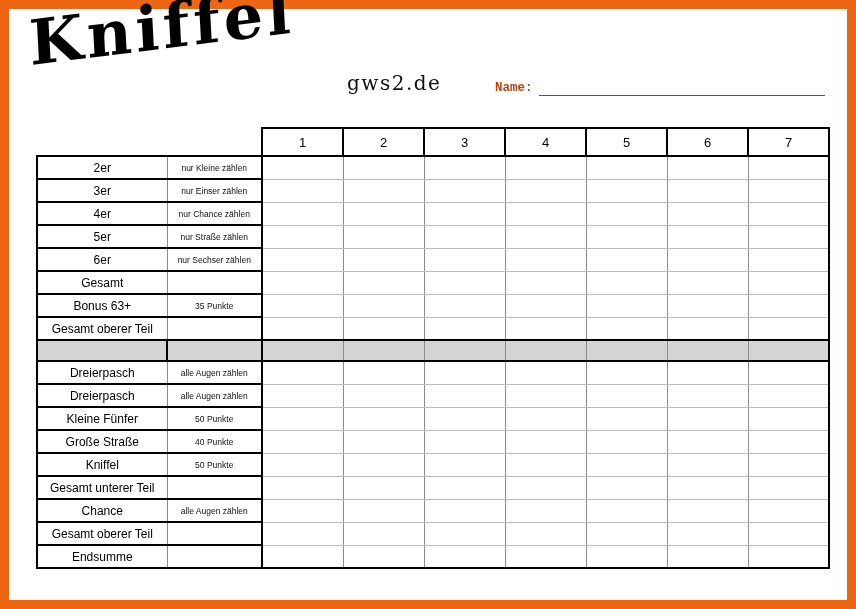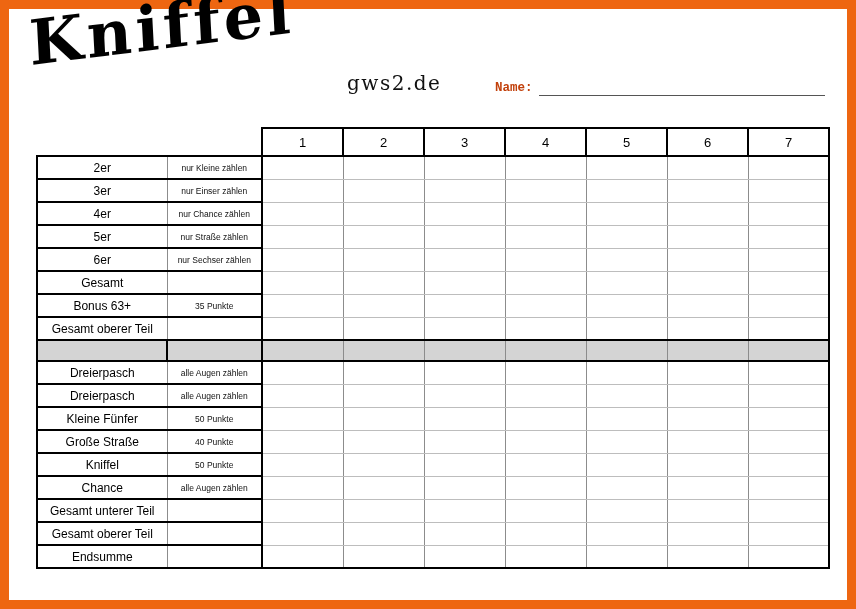--- a/index.html
+++ b/index.html
@@ -371,33 +371,33 @@
             <td class="cat-desc">50 Punkte</td>
             <td class="score-cell col-first"></td>
             <td class="score-cell"></td>
             <td class="score-cell"></td>
             <td class="score-cell"></td>
             <td class="score-cell"></td>
             <td class="score-cell"></td>
             <td class="score-cell col-last"></td>
           </tr>
           <tr>
+            <td class="cat-label">Gesamt unterer Teil</td>
+            <td class="cat-desc"></td>
+            <td class="score-cell col-first"></td>
+            <td class="score-cell"></td>
+            <td class="score-cell"></td>
+            <td class="score-cell"></td>
+            <td class="score-cell"></td>
+            <td class="score-cell"></td>
+            <td class="score-cell col-last"></td>
+          </tr>
+          <tr>
             <td class="cat-label">Chance</td>
             <td class="cat-desc">alle Augen zählen</td>
-            <td class="score-cell col-first"></td>
-            <td class="score-cell"></td>
-            <td class="score-cell"></td>
-            <td class="score-cell"></td>
-            <td class="score-cell"></td>
-            <td class="score-cell"></td>
-            <td class="score-cell col-last"></td>
-          </tr>
-          <tr>
-            <td class="cat-label">Gesamt unterer Teil</td>
-            <td class="cat-desc"></td>
             <td class="score-cell col-first"></td>
             <td class="score-cell"></td>
             <td class="score-cell"></td>
             <td class="score-cell"></td>
             <td class="score-cell"></td>
             <td class="score-cell"></td>
             <td class="score-cell col-last"></td>
           </tr>
           <tr>
             <td class="cat-label">Gesamt oberer Teil</td>

